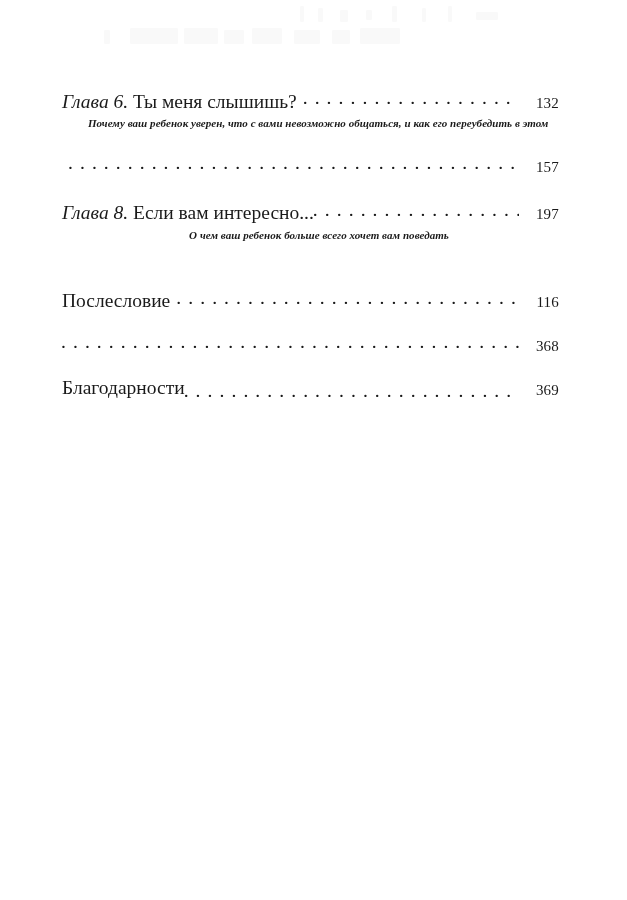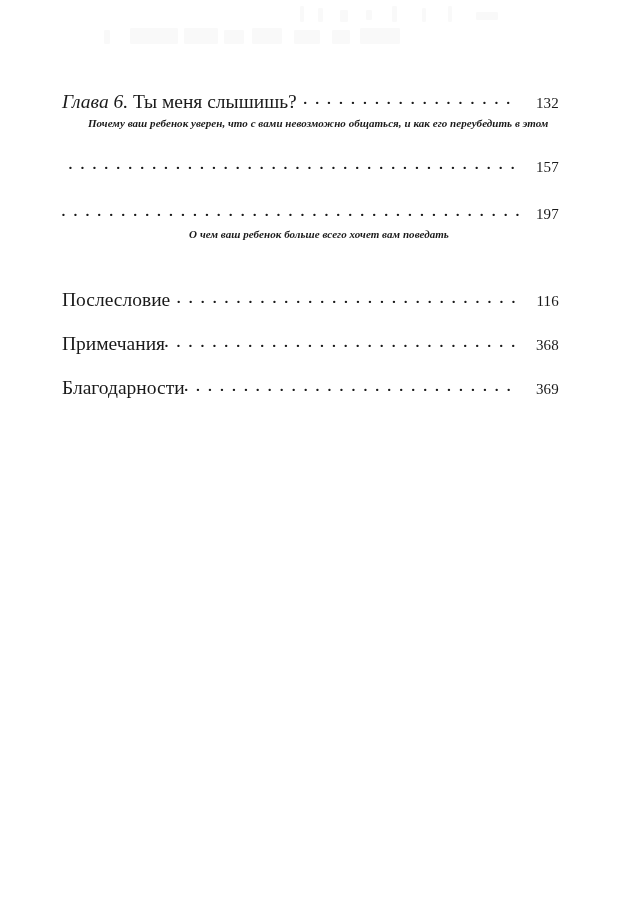--- a/index.html
+++ b/index.html
@@ -122,20 +122,21 @@
 
   
   .backmatter {
     margin-top: 45px;
   }
   .backmatter .entry {
     margin-bottom: 18px;
   }
   .backmatter .entry:last-child {
     margin-bottom: 0;
+    align-items: flex-end;
   }
   .backmatter .entry-title {
     font-style: normal;
   }
 </style>
 </head>
 <body>
 
 <div class="page">
 
@@ -171,36 +172,36 @@
 
     <div class="chapter-block">
       <div class="entry">
         <span class="leader spaced"></span>
         <span class="entry-page">157</span>
       </div>
     </div>
 
     <div class="chapter-block">
       <div class="entry">
+        <span class="entry-title"><span class="chap-label">Глава 8.</span><span class="chap-name"> Если вам интересно...</span></span>
         <span class="leader tight"></span>
         <span class="entry-page">197</span>
       </div>
       <div class="subtitle no-justify">О чем ваш ребенок больше всего хочет вам поведать</div>
     </div>
 
     <div class="backmatter">
 
       <div class="entry">
         <span class="entry-title">Послесловие</span>
         <span class="leader spaced"></span>
         <span class="entry-page">116</span>
       </div>
 
       <div class="entry">
-        <span class="entry-title">Примечания</span>
         <span class="leader tight"></span>
         <span class="entry-page">368</span>
       </div>
 
       <div class="entry">
         <span class="entry-title">Благодарности</span>
         <span class="leader tight"></span>
         <span class="entry-page">369</span>
       </div>
 

